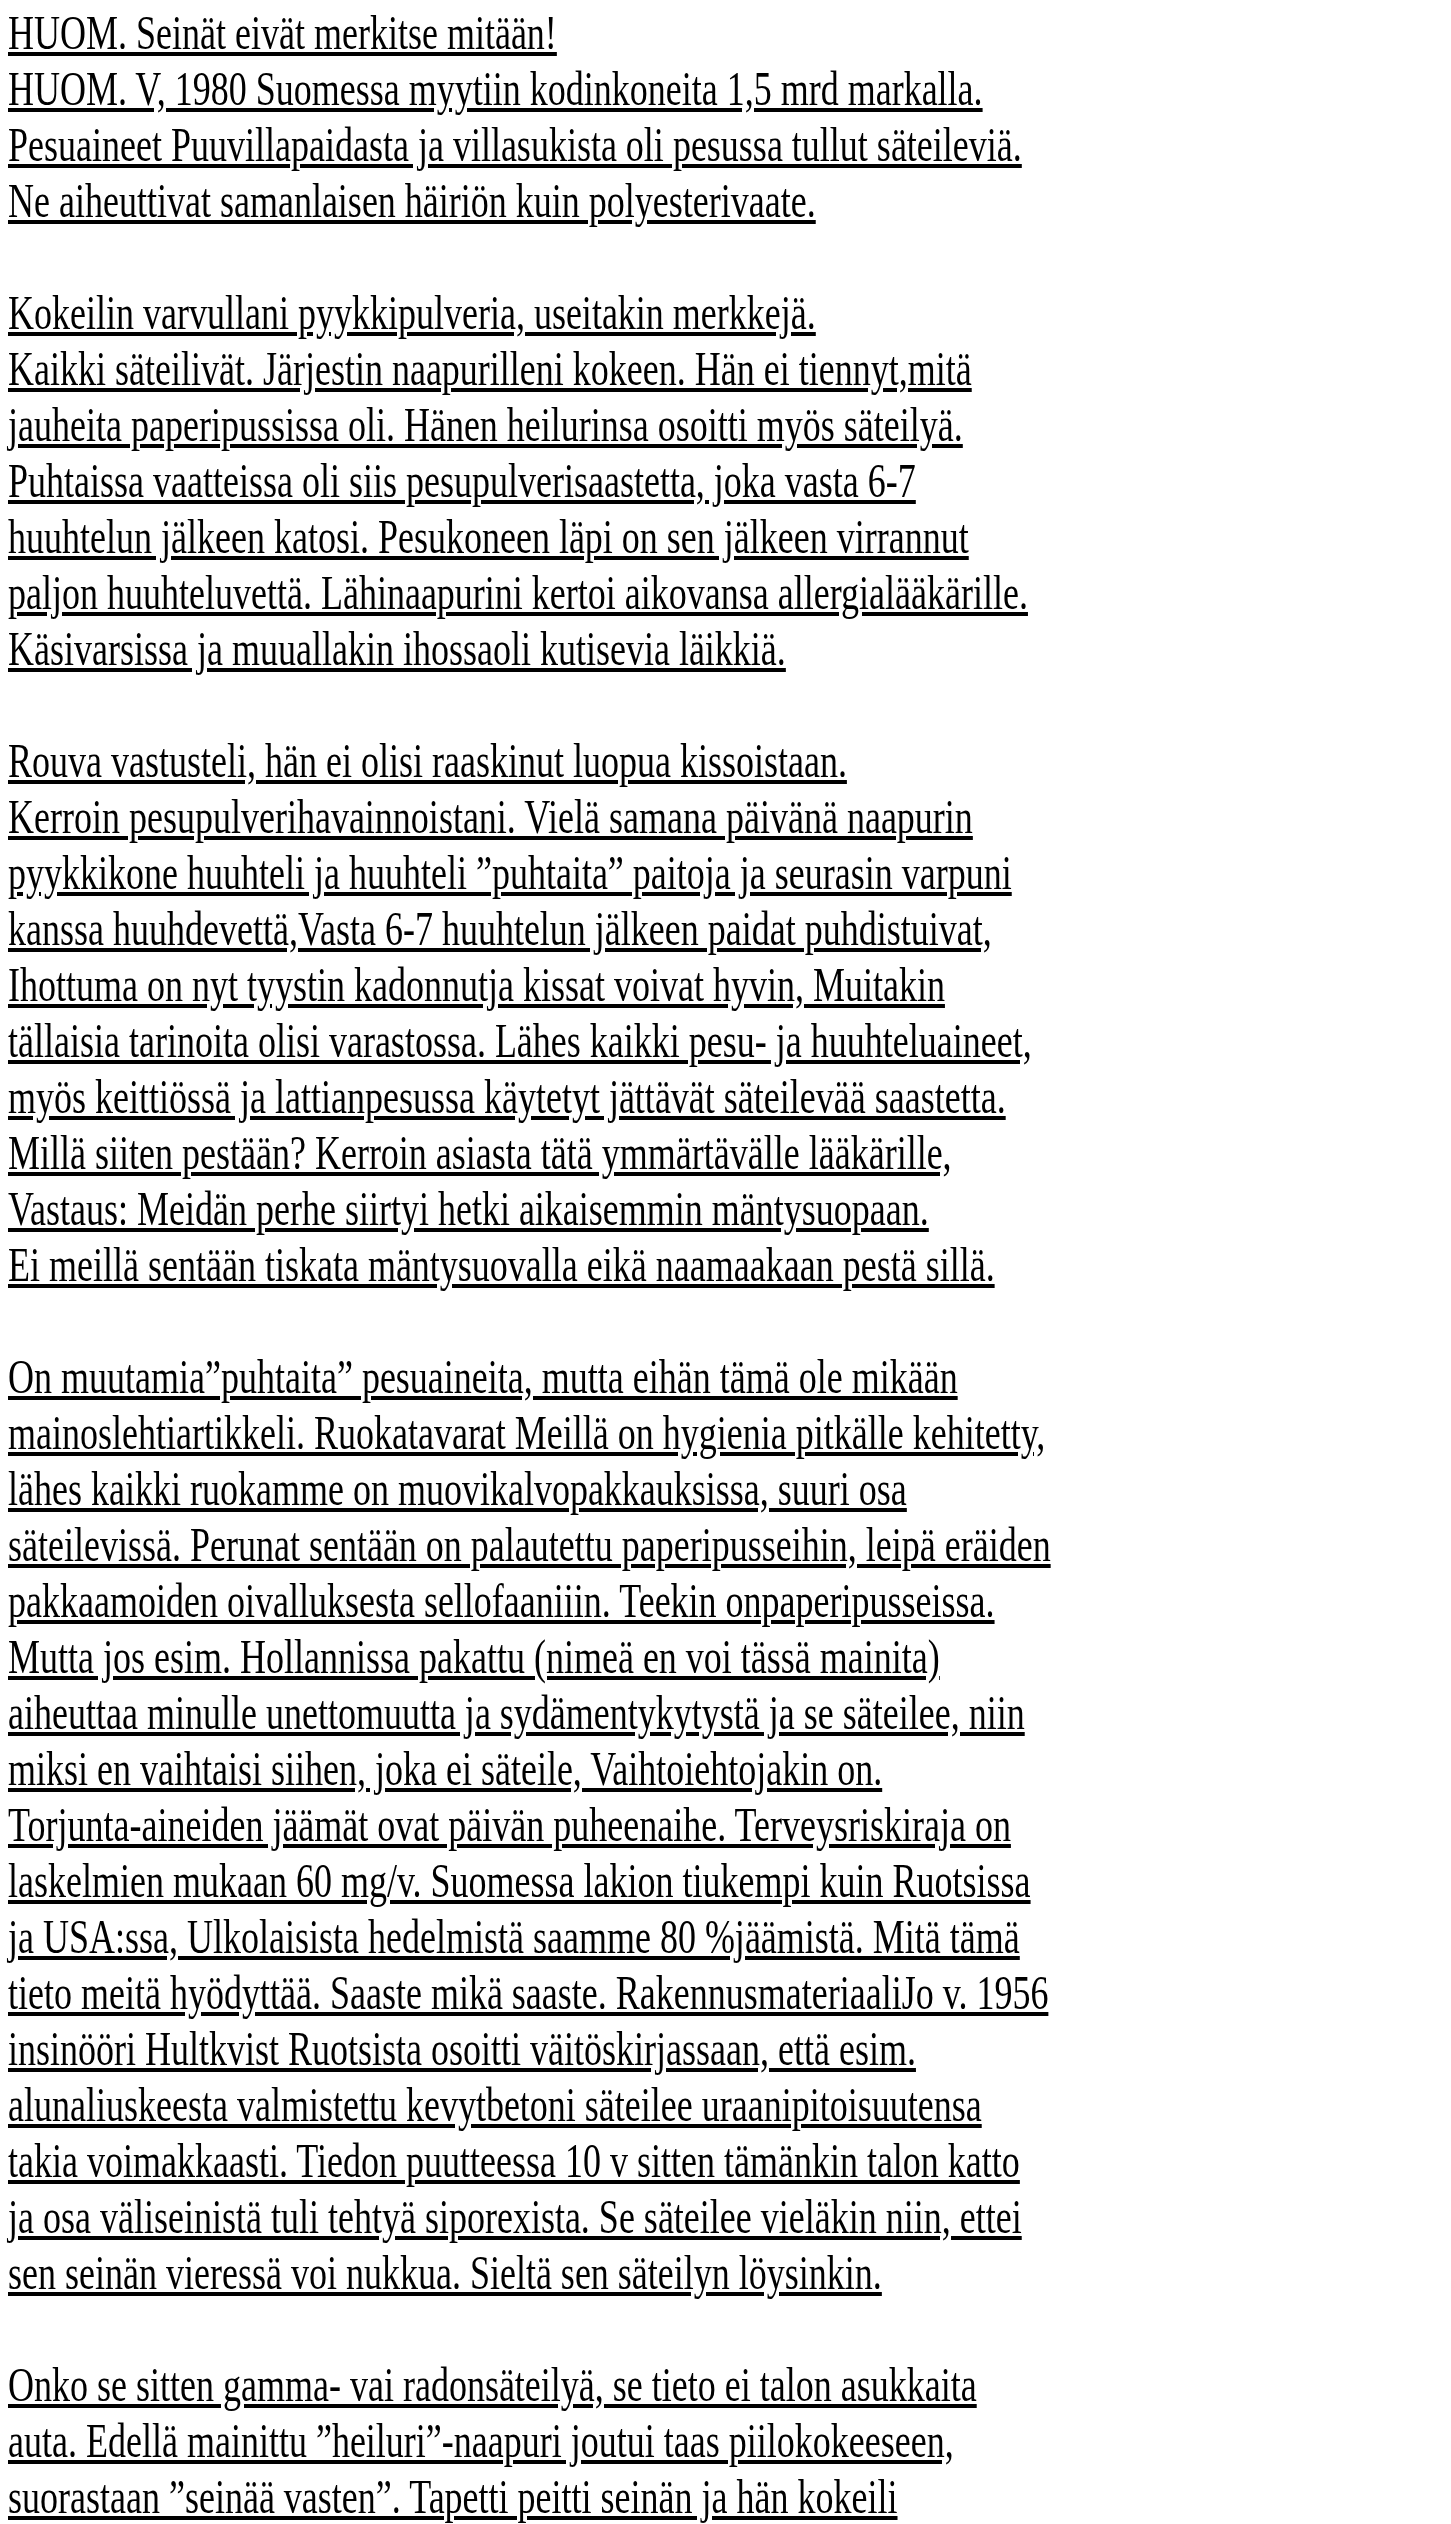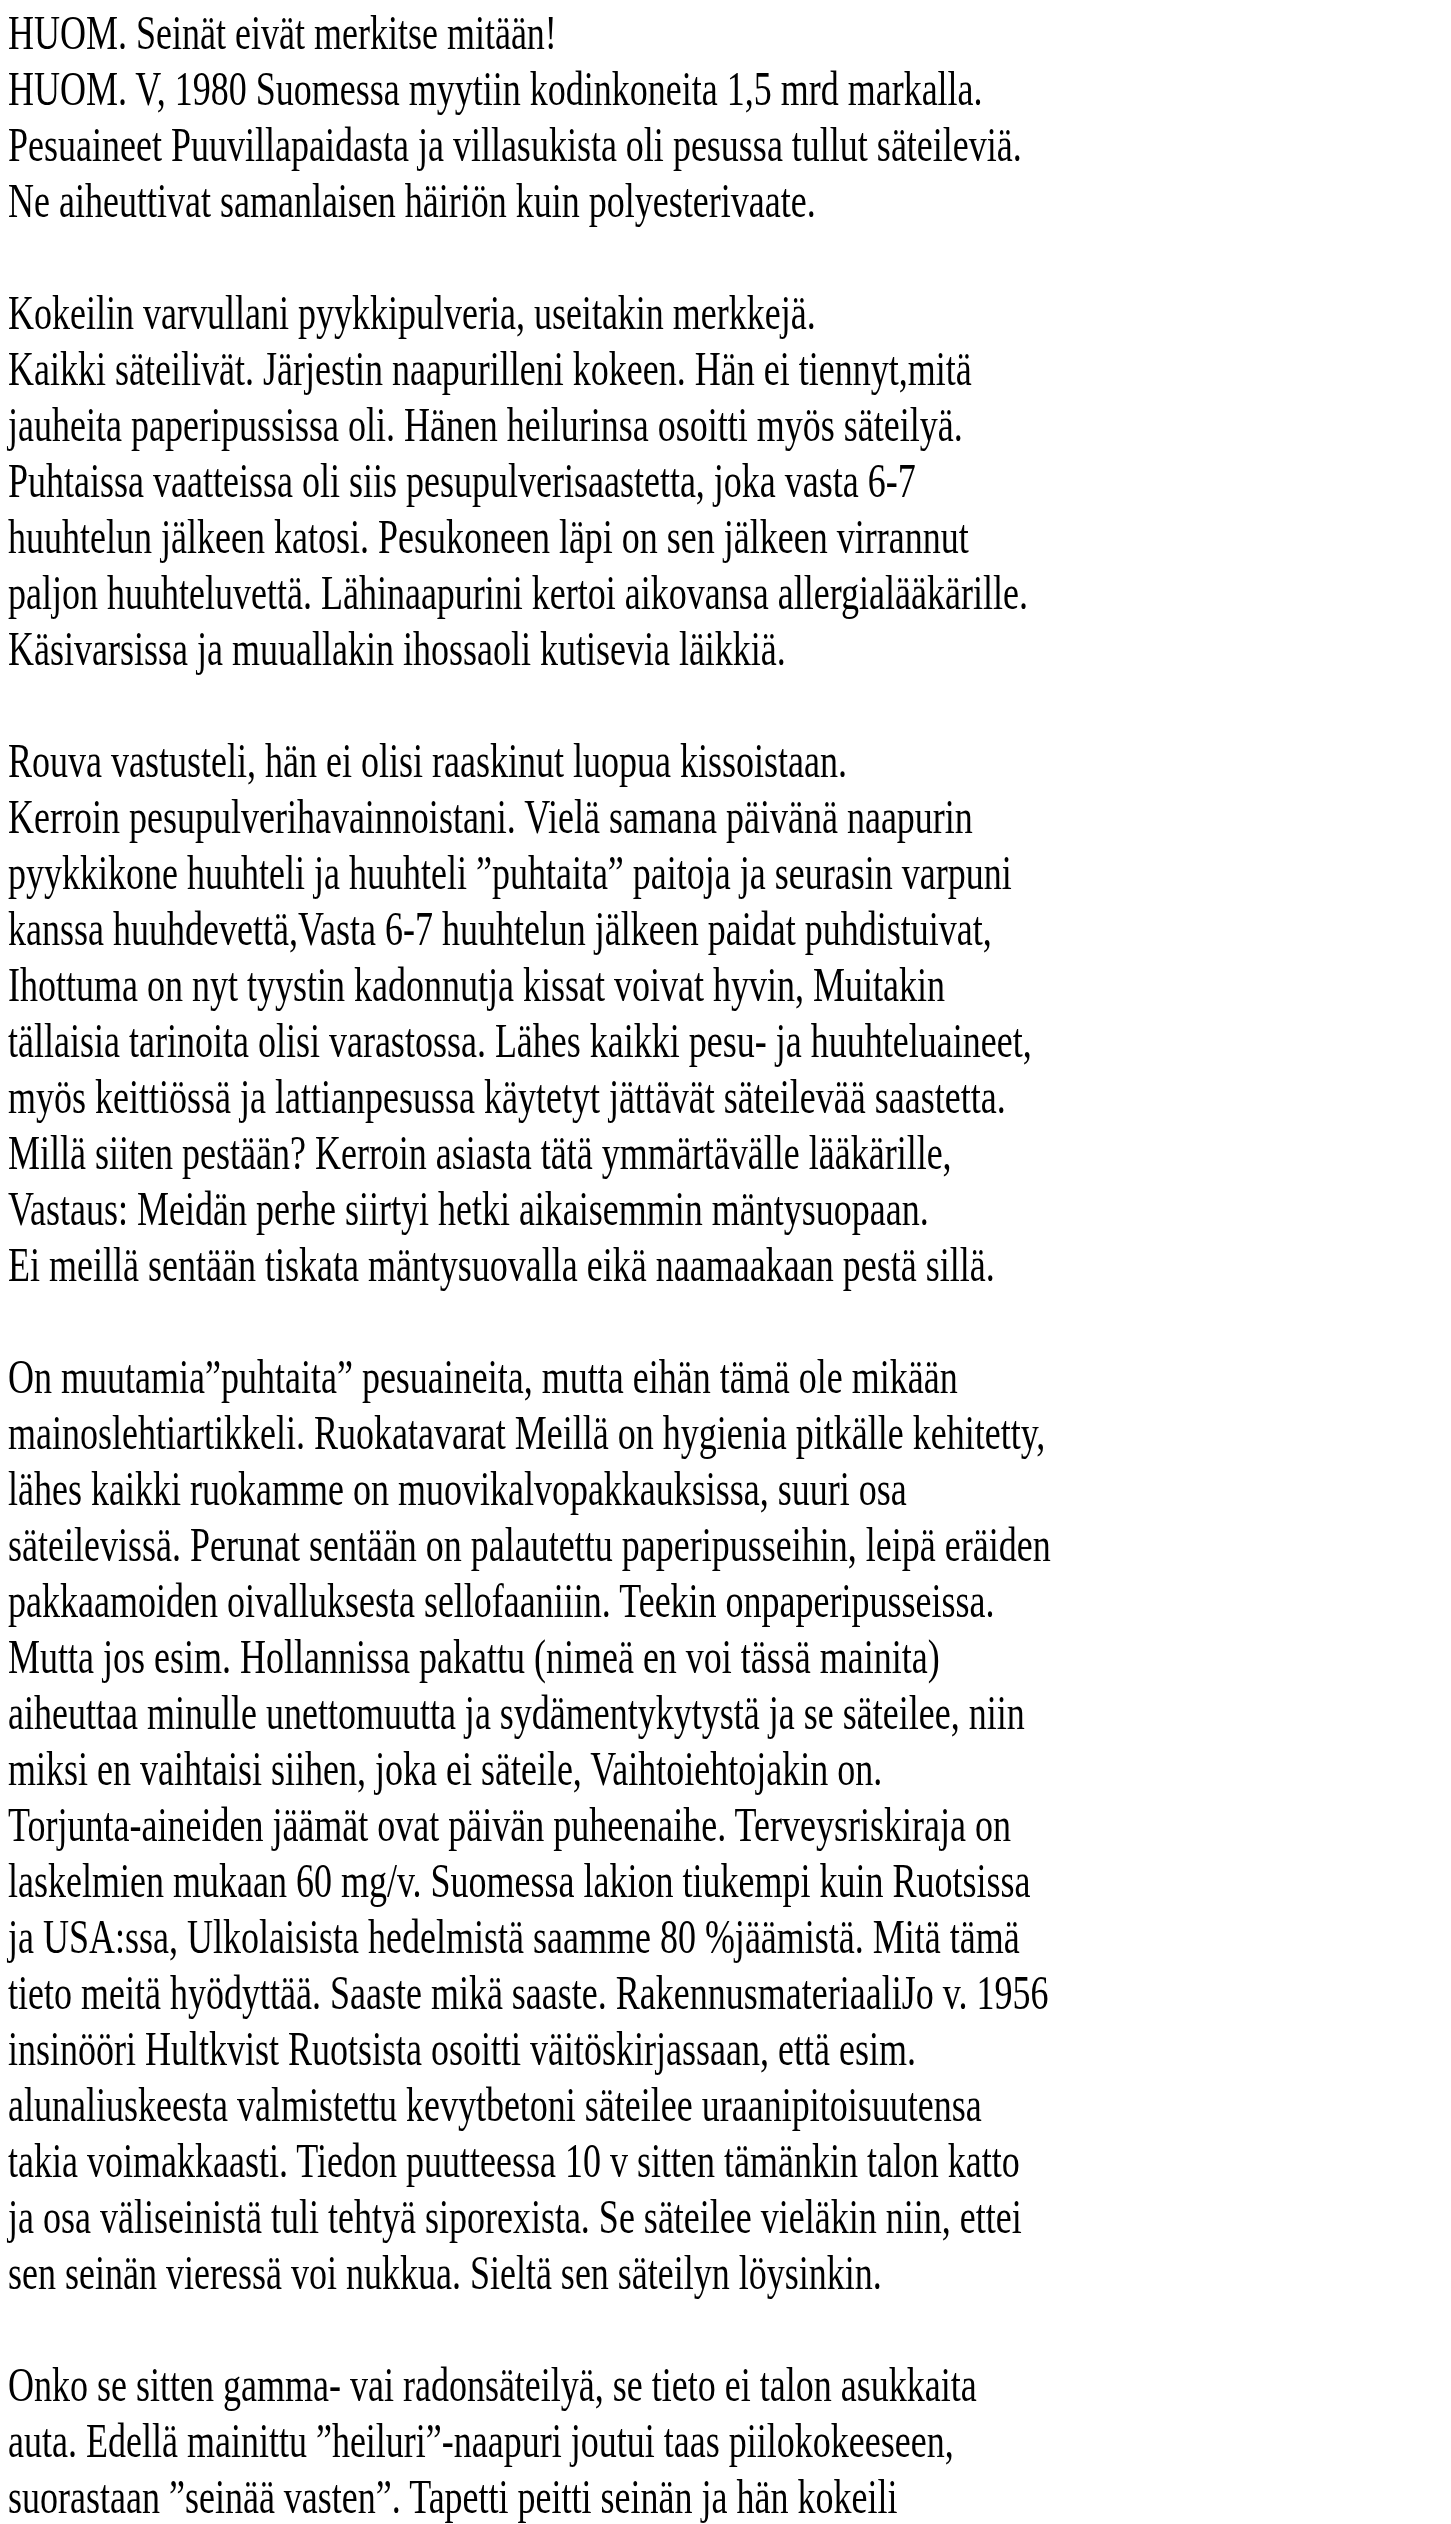--- a/index.html
+++ b/index.html
@@ -13,20 +13,21 @@
     height: 2525px;
     overflow: hidden;
     font-family: "Liberation Serif", "DejaVu Serif", serif;
     color: #000000;
   }
   .page {
     box-sizing: border-box;
     width: 1452px;
     height: 2193px;
     padding: 5px 0 0 8.3px;
+    text-decoration: underline;
   }
   
   .squeeze {
     width: 1933px;
     transform: scaleX(0.75);
     transform-origin: top left;
   }
   p.para {
     margin: 0 0 56px 0;          
     font-size: 48px;

